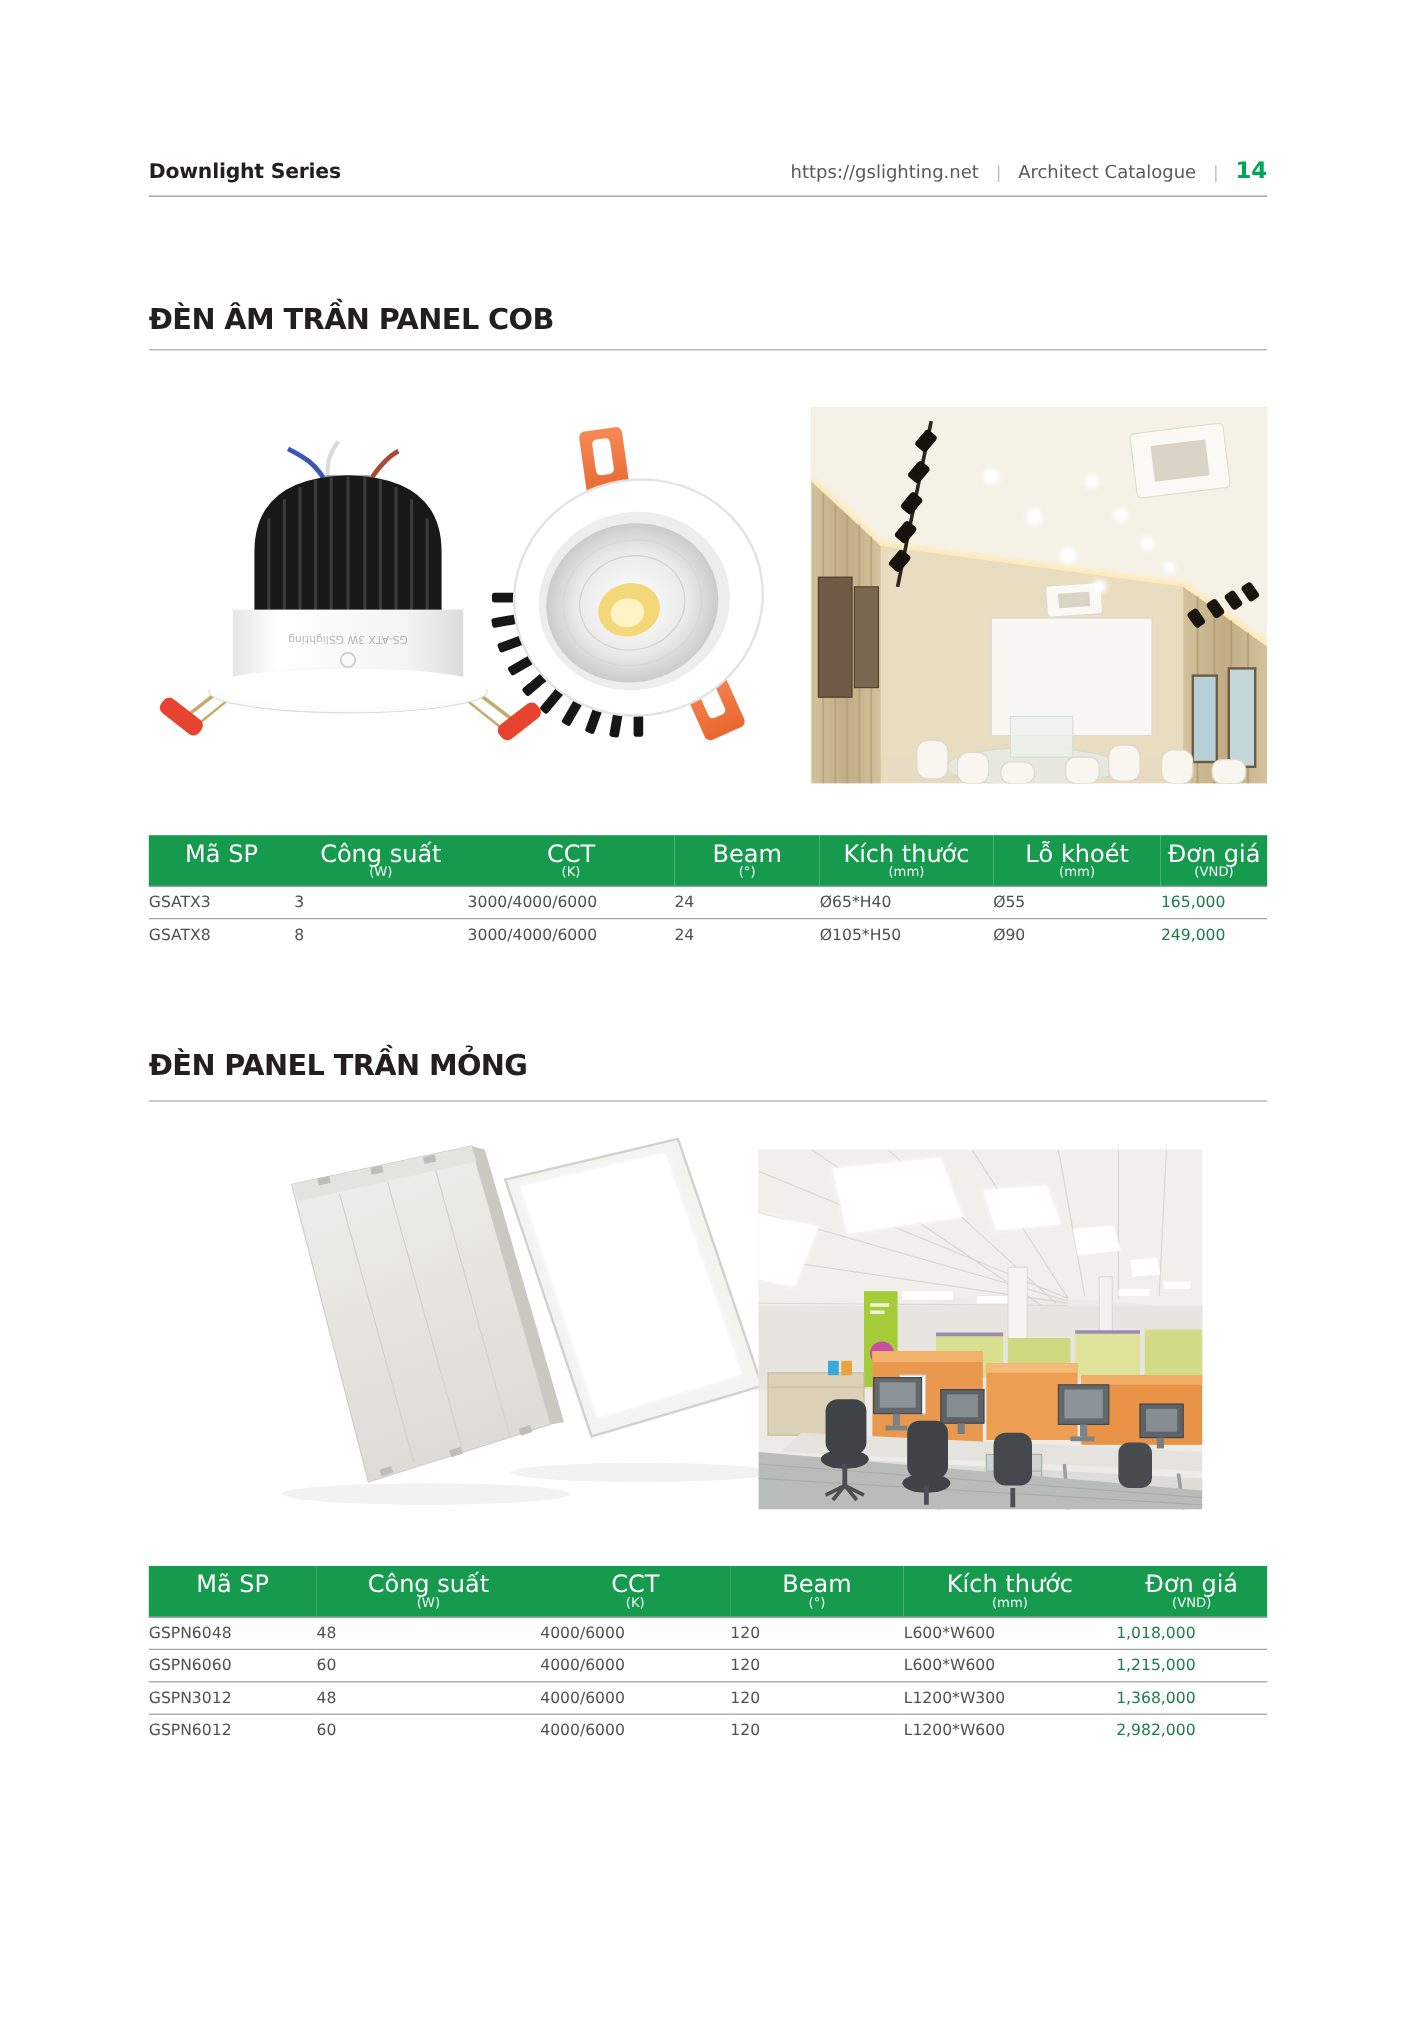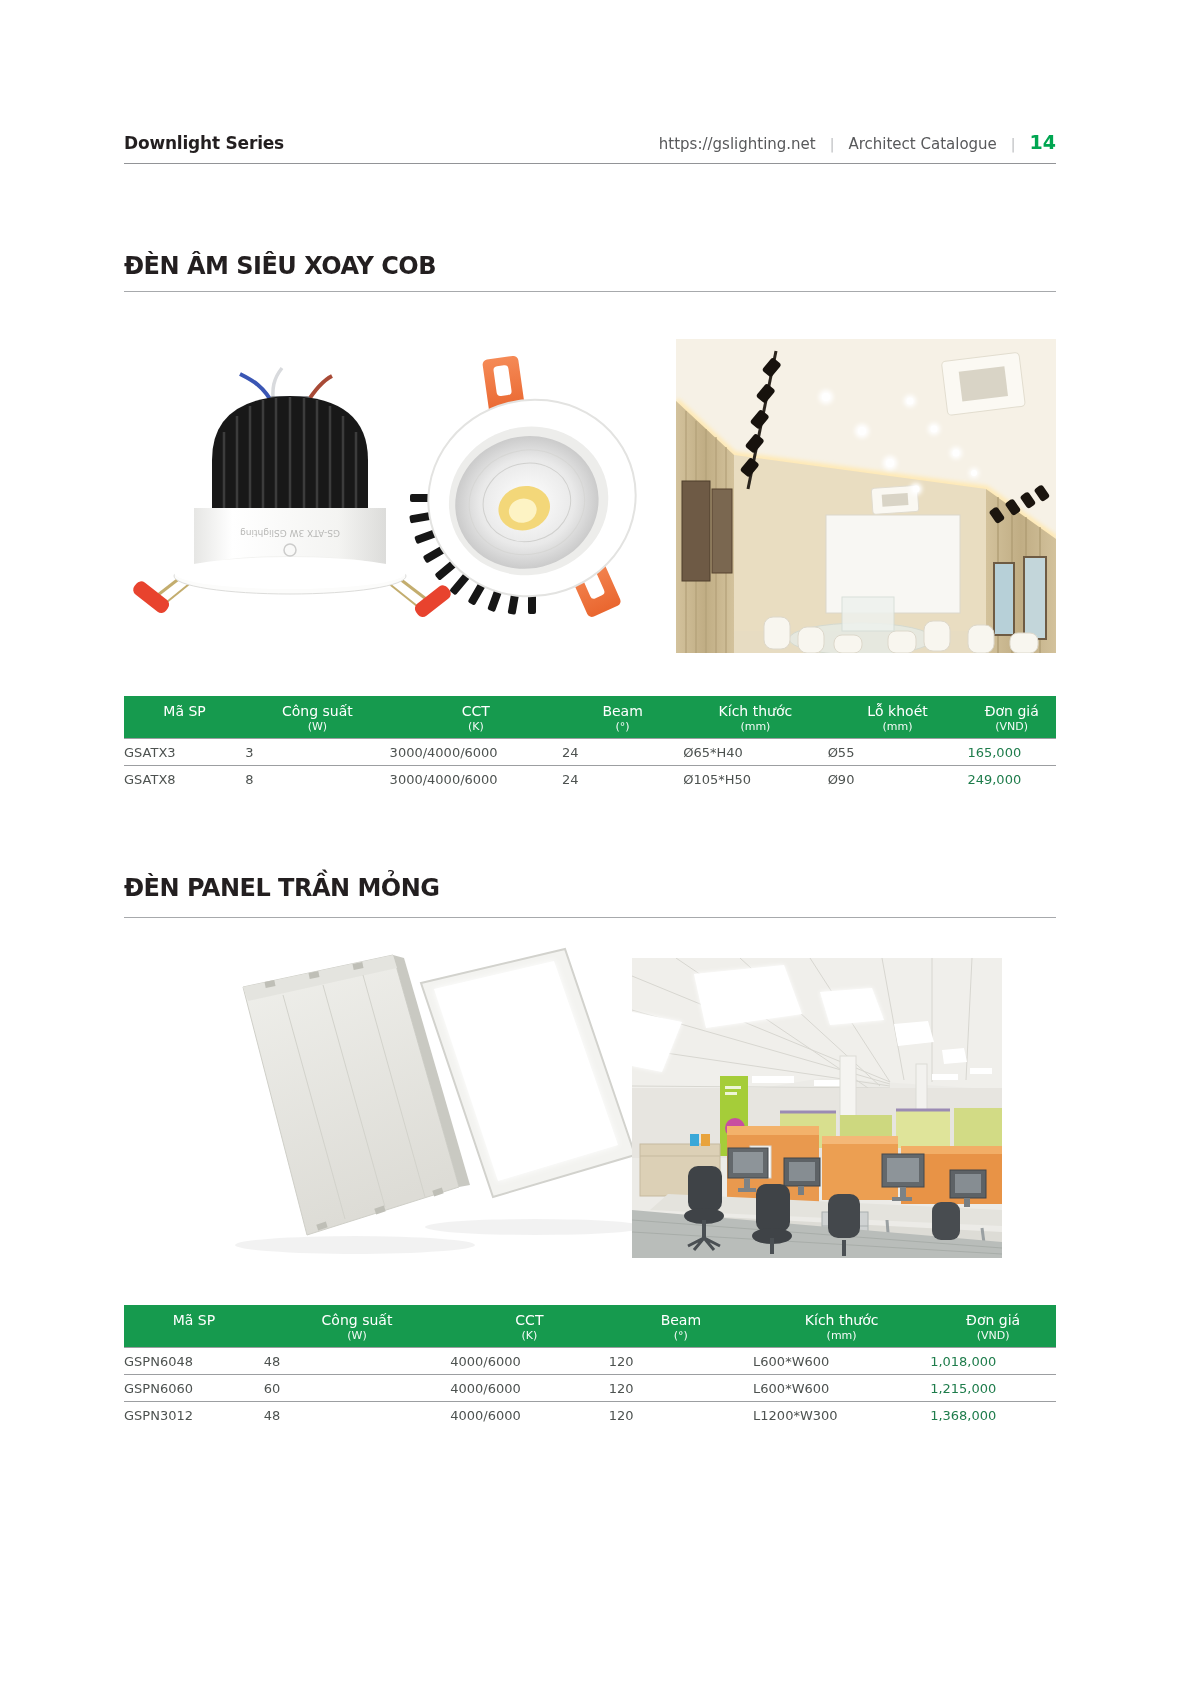--- a/index.html
+++ b/index.html
@@ -24,21 +24,21 @@
   
   .sec-title{position:absolute;left:124px;margin:0;font-size:24px;font-weight:bold;color:var(--ink);letter-spacing:-0.5px;white-space:nowrap;}
 
   
   .art{position:absolute;}
   .art svg{display:block;width:100%;height:100%;}
 
   
   .spec{position:absolute;left:124px;width:932px;border-collapse:collapse;table-layout:fixed;}
   .spec thead th{background:var(--green);color:#fff;font-weight:normal;padding:6px 0 5px;border-bottom:1px solid #9c9ea1;}
-  .spec .h-label{font-size:14px;line-height:18px;}
+  .spec .h-label{font-size:20px;line-height:18px;}
   .spec .h-sub{font-size:11px;line-height:13px;min-height:13px;opacity:.95;}
   .spec tbody td{font-size:13px;color:var(--cell);padding:6px 0 5px;border-bottom:1px solid #9c9ea1;line-height:15px;}
   .spec tbody tr:last-child td{border-bottom:none;}
   .spec tbody td.price{color:var(--price-green);}
 </style>
 </head>
 <body>
 
 <div class="page">
 
@@ -47,21 +47,21 @@
     <div class="meta">
       <a class="url">https://gslighting.net</a>
       <span class="divider">|</span>
       <span class="cat">Architect Catalogue</span>
       <span class="divider">|</span>
       <span class="pageno">14</span>
     </div>
   </div>
   <div class="rule" style="top:163px;"></div>
 
-  <h2 class="sec-title" style="top:252px;">ĐÈN ÂM SIÊU XOAY COB</h2>
+  <h2 class="sec-title" style="top:252px;">ĐÈN ÂM TRẦN PANEL COB</h2>
   <div class="rule light" style="top:291px;"></div>
 
   <div class="art" style="left:124px;top:340px;width:530px;height:300px;">
     <svg viewBox="0 0 530 300" xmlns="http://www.w3.org/2000/svg">
       <defs>
         <linearGradient id="cyl" x1="0" y1="0" x2="1" y2="0">
           <stop offset="0" stop-color="#e6e6e4"></stop>
             <stop offset=".2" stop-color="#ffffff"></stop>
           <stop offset=".75" stop-color="#f4f4f2"></stop>
             <stop offset="1" stop-color="#dcdcda"></stop>
@@ -594,16 +594,24 @@
           <td class="price">1,215,000</td>
         </tr>
         <tr>
           <td>GSPN3012</td>
           <td>48</td>
           <td>4000/6000</td>
           <td>120</td>
           <td>L1200*W300</td>
           <td class="price">1,368,000</td>
         </tr>
+        <tr>
+          <td>GSPN6012</td>
+          <td>60</td>
+          <td>4000/6000</td>
+          <td>120</td>
+          <td>L1200*W600</td>
+          <td class="price">2,982,000</td>
+        </tr>
       </tbody>
     </table>
 
 </div>
 
 </body></html>

